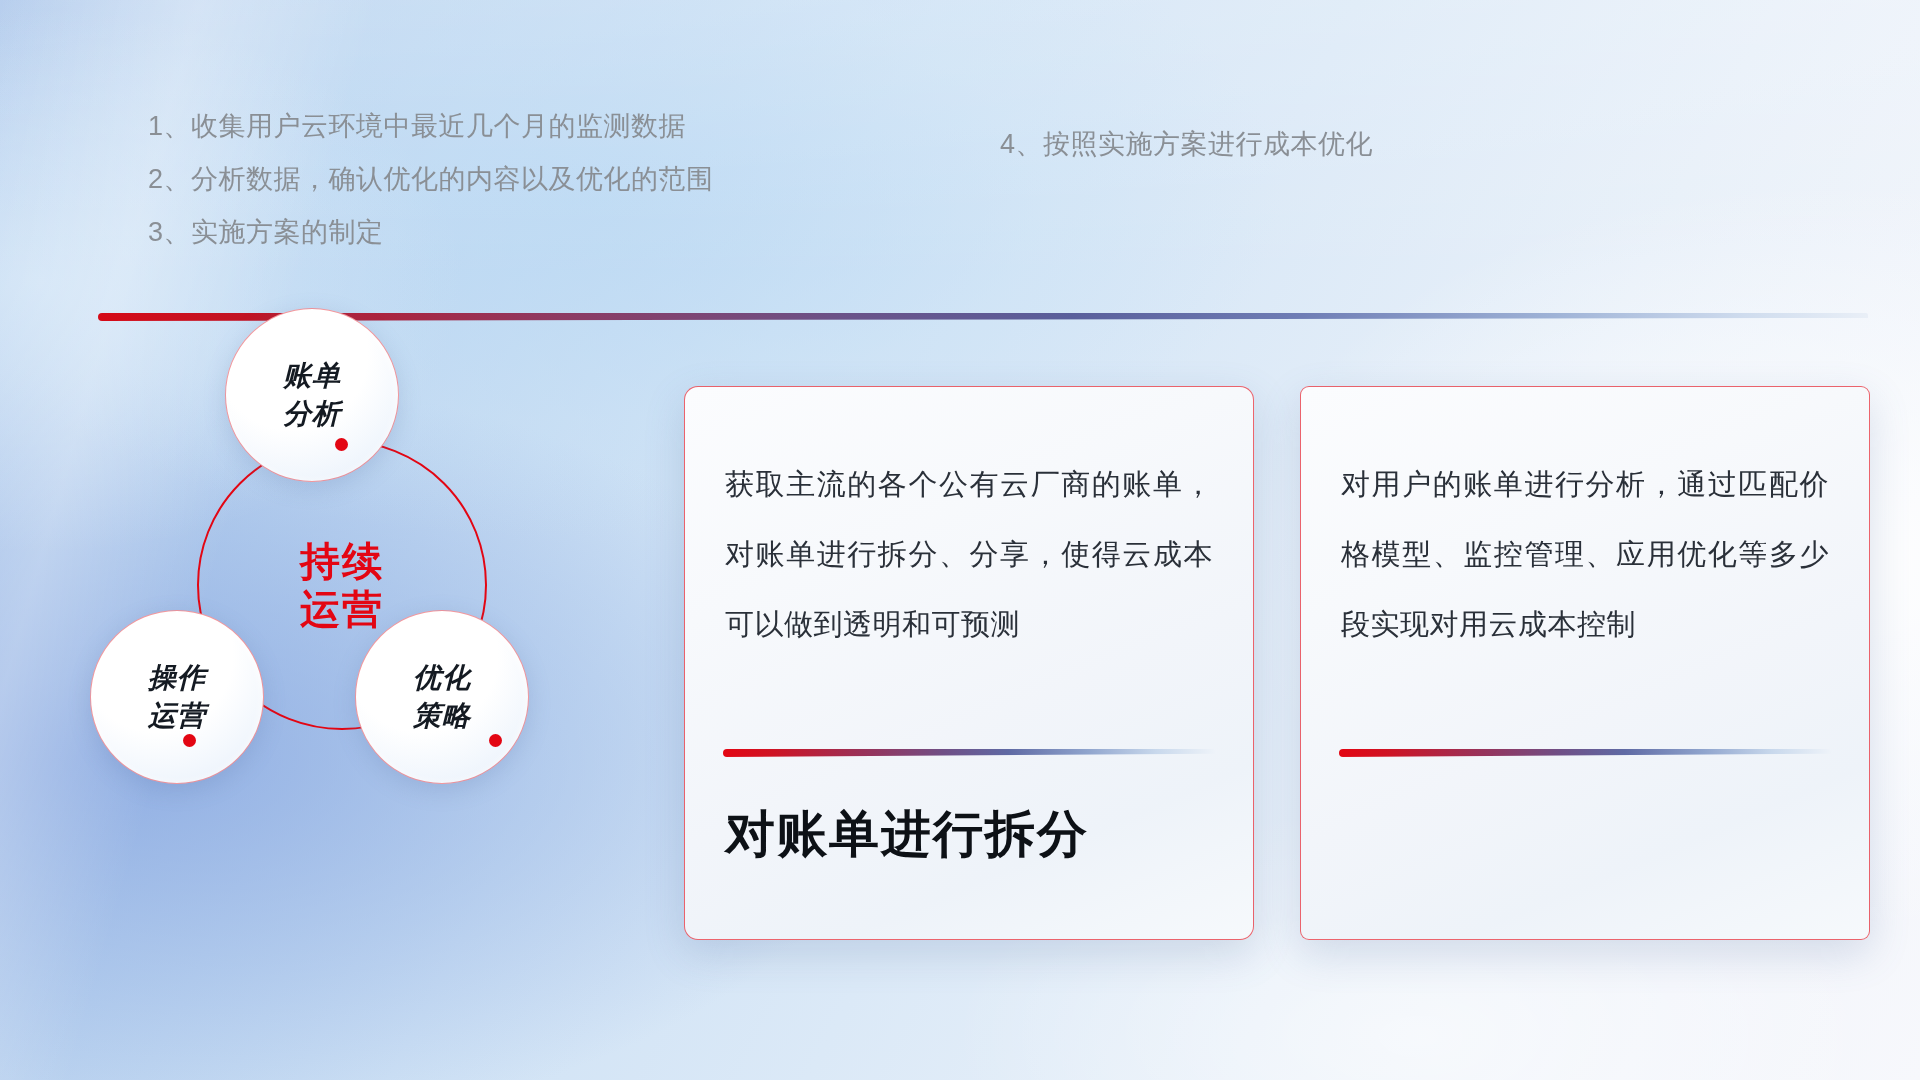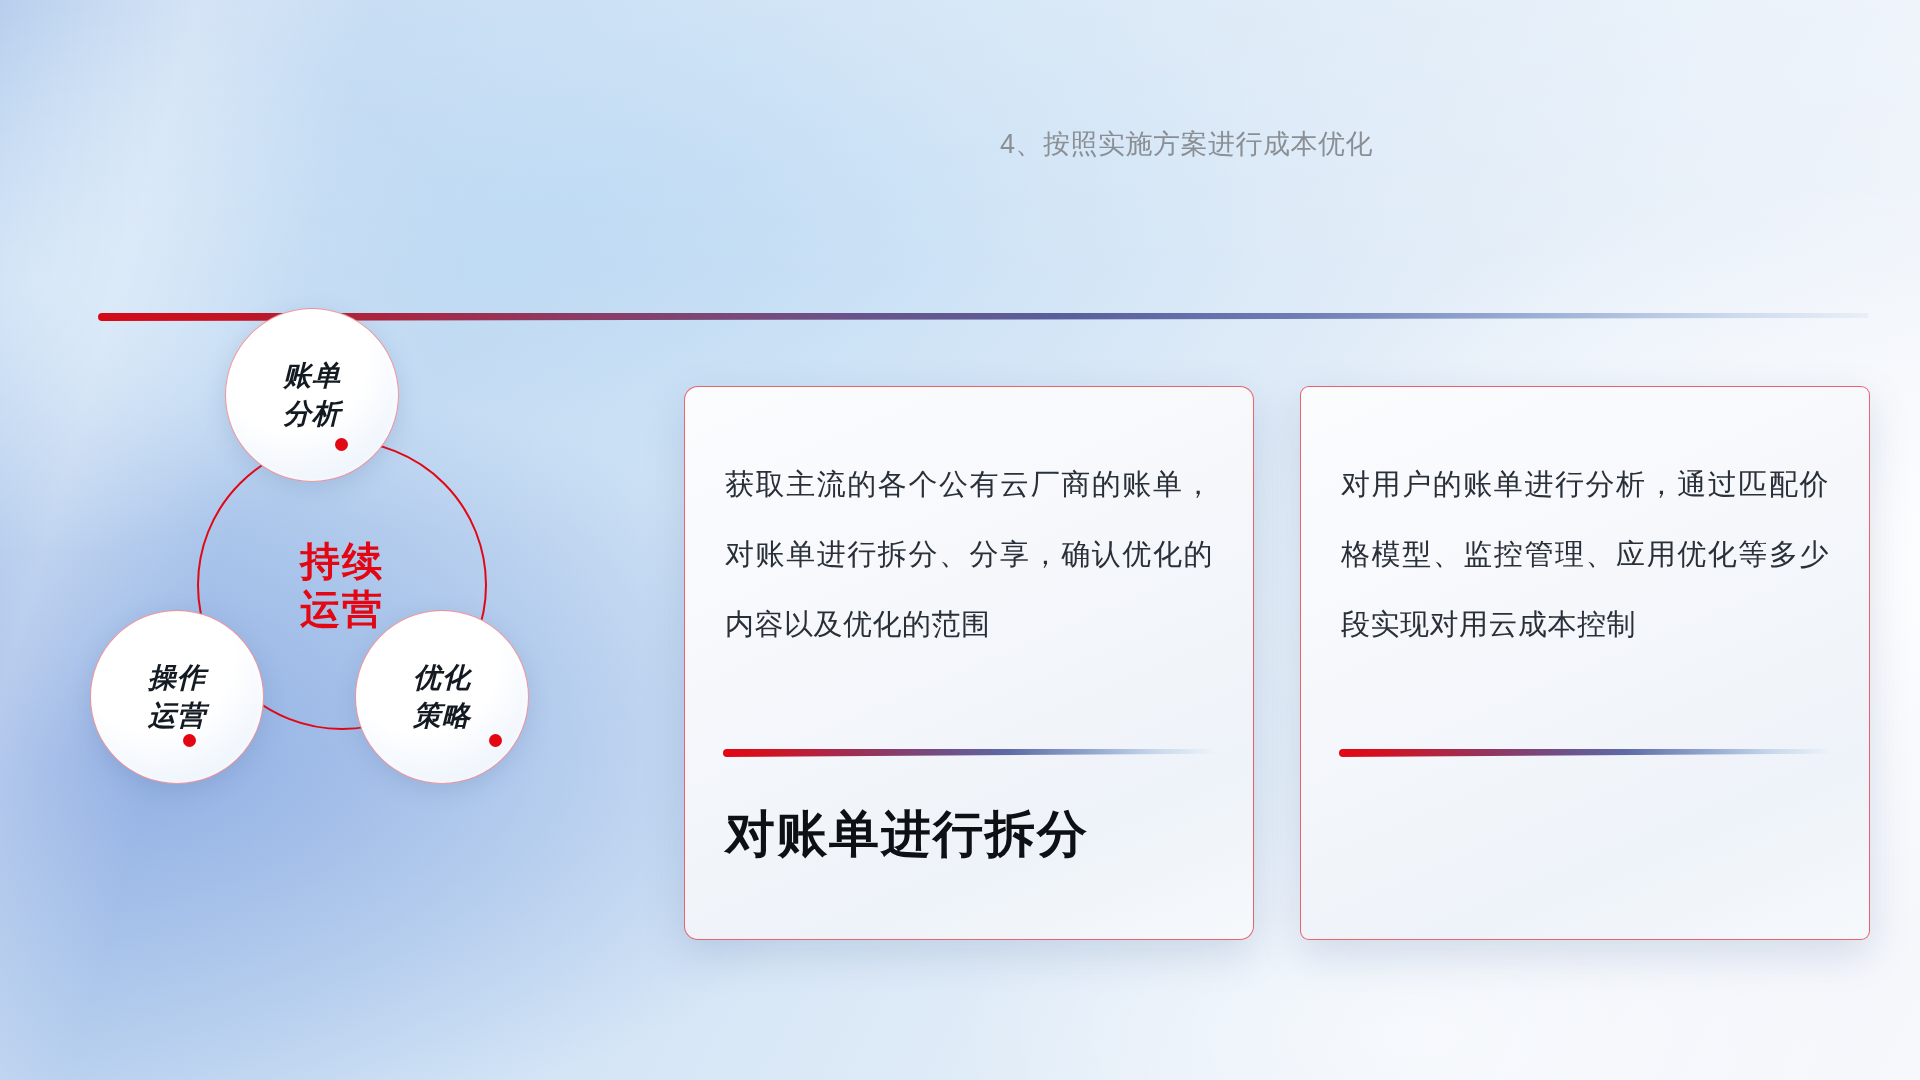--- a/index.html
+++ b/index.html
@@ -117,20 +117,25 @@
   <div class="bgl b2"></div>
   <div class="bgl b3"></div>
   <div class="bgl b4"></div>
   <div class="bgl b5"></div>
   <div class="bgl b6"></div>
   <div class="bgl b7"></div>
   <div class="bgl b8"></div>
 </div>
 
 <div id="bullets">
+  <div class="bcol left">
+    <div class="bline">1、收集用户云环境中最近几个月的监测数据</div>
+    <div class="bline">2、分析数据，确认优化的内容以及优化的范围</div>
+    <div class="bline">3、实施方案的制定</div>
+  </div>
   <div class="bcol right">
     <div class="bline">4、按照实施方案进行成本优化</div>
   </div>
 </div>
 
 <div id="divider"></div>
 
 <div id="venn">
   <div class="bigring"></div>
 
@@ -161,21 +166,21 @@
       <span>策略</span>
     </div>
   </div>
 
   <div class="dot d-top"></div>
   <div class="dot d-left"></div>
   <div class="dot d-right"></div>
 </div>
 
 <div class="card c1">
-  <div class="body">获取主流的各个公有云厂商的账单，对账单进行拆分、分享，确认优化的内容以及优化的范围</div>
+  <div class="body">获取主流的各个公有云厂商的账单，对账单进行拆分、分享，使得云成本可以做到透明和可预测</div>
   <div class="rule"></div>
   <div class="title">对账单进行拆分</div>
 </div>
 
 <div class="card c2">
   <div class="body">对用户的账单进行分析，通过匹配价格模型、监控管理、应用优化等多少段实现对用云成本控制</div>
   <div class="rule"></div>
 </div>
 
 </body></html>

